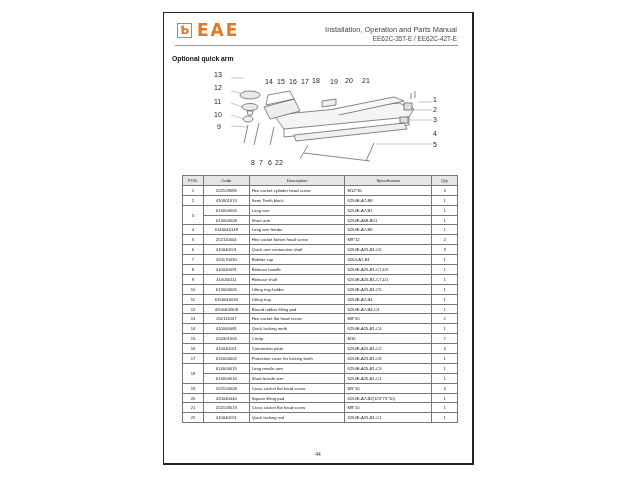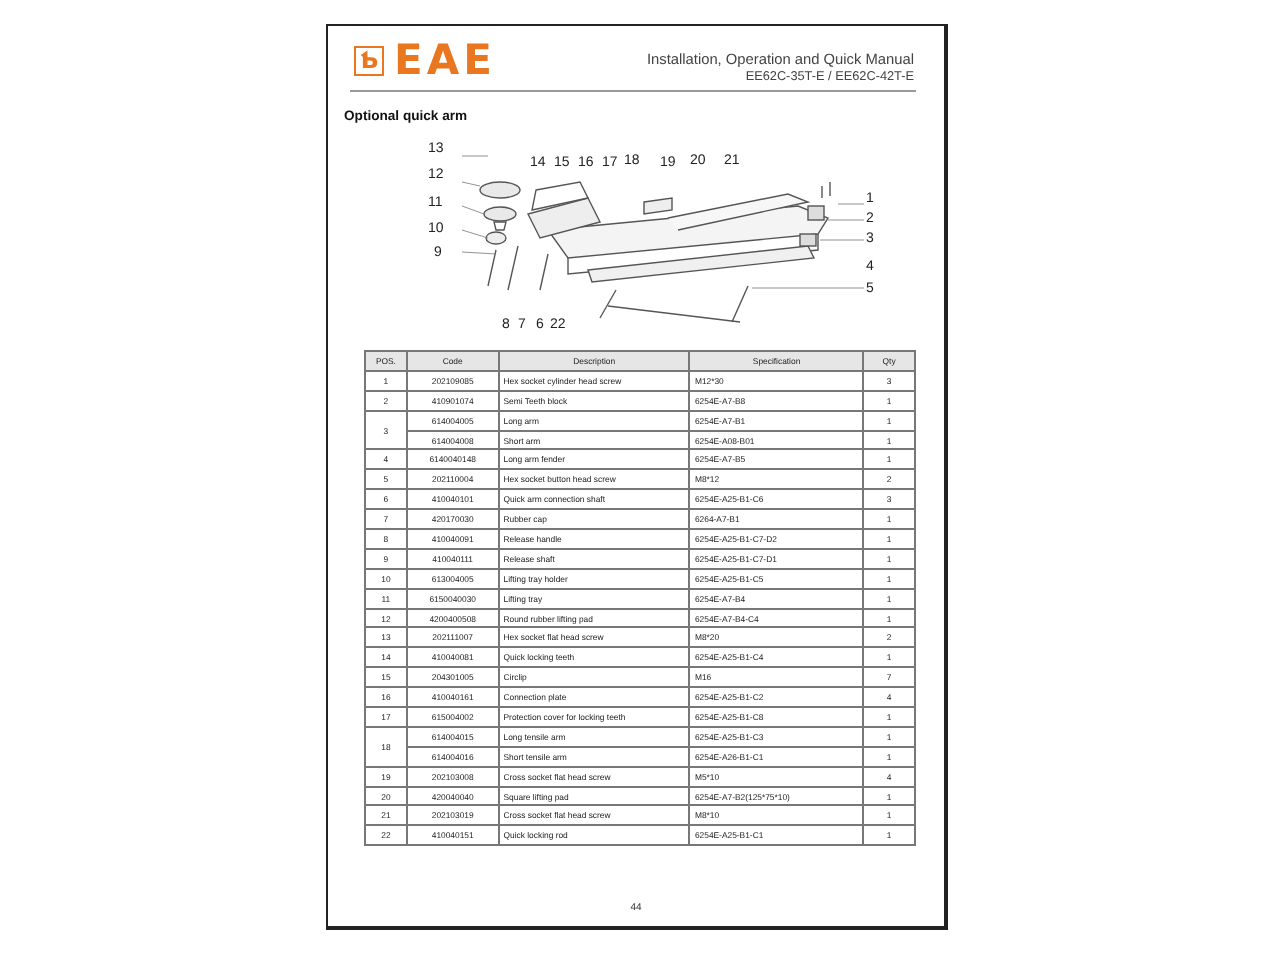--- a/index.html
+++ b/index.html
@@ -1,20 +1,20 @@
 <!DOCTYPE html>
 <html><head>
 <meta charset="utf-8">
 <style>
   html, body { margin:0; padding:0; }
   body { width:640px; height:480px; background:#ffffff; position:relative; overflow:hidden; font-family:"Liberation Sans", sans-serif; }
   .page { position:absolute; left:163px; top:12px; width:311px; height:453px; border:1px solid #222; border-right:2px solid #222; border-bottom:2px solid #222; background:#fff; box-sizing:border-box; }
   .logo { position:absolute; left:13px; top:8px; height:18px; display:flex; align-items:center; }
   .logo-mark { width:15px; height:15px; border:1.5px solid #e8771f; box-sizing:border-box; color:#e8771f; font-weight:bold; font-size:12px; line-height:12px; text-align:center; font-family:"DejaVu Sans", sans-serif; }
-  .logo-text { margin-left:5px; color:#e8771f; font-weight:bold; font-size:21px; letter-spacing:2px; font-family:"DejaVu Sans", sans-serif; line-height:18px; }
+  .logo-text { margin-left:5px; color:#e8771f; font-weight:bold; font-size:17px; letter-spacing:2px; font-family:"DejaVu Sans", sans-serif; line-height:18px; }
   .manual-title { position:absolute; right:15px; top:13px; font-size:7.4px; color:#444; text-align:right; line-height:8px; }
   .manual-models { position:absolute; right:15px; top:22px; font-size:6.4px; color:#444; text-align:right; }
   .header-rule { position:absolute; left:11px; right:14px; top:32px; border-top:1.5px solid #999; }
   .section-title { position:absolute; left:8px; top:42px; font-size:6.8px; font-weight:bold; color:#111; }
   .diagram { position:absolute; left:40px; top:52px; width:240px; height:112px; }
   .callout { position:absolute; font-size:7px; color:#222; }
   table.parts { position:absolute; left:18px; top:162px; width:276px; border-collapse:collapse; font-size:4.2px; color:#222; font-family:"Liberation Sans", sans-serif; }
   table.parts th, table.parts td { border:0.7px solid #777; height:8.9px; padding:0 2px; white-space:nowrap; }
   table.parts th { background:#e6e6e6; font-weight:normal; text-align:center; }
   table.parts { border:1.2px solid #333; }
@@ -23,21 +23,21 @@
   .page-number { position:absolute; left:0; right:0; bottom:6px; text-align:center; font-size:5px; color:#333; }
 </style>
 </head>
 <body>
 
 <div class="page">
   <div class="logo">
     <div class="logo-mark">Ƅ</div>
     <div class="logo-text">EAE</div>
   </div>
-  <div class="manual-title">Installation, Operation and Quick Manual</div>
+  <div class="manual-title">Installation, Operation and Parts Manual</div>
   <div class="manual-models">EE62C-35T-E  /  EE62C-42T-E</div>
   <div class="header-rule"></div>
 
   <div class="section-title">Optional quick arm</div>
 
   <div class="diagram">
     <svg width="240" height="112" viewBox="0 0 240 112">
       <g fill="none" stroke="#555" stroke-width="0.7">
 
         <path d="M70 50 L195 38 L210 44 L205 52 L80 64 Z" fill="#f4f4f4"></path>

